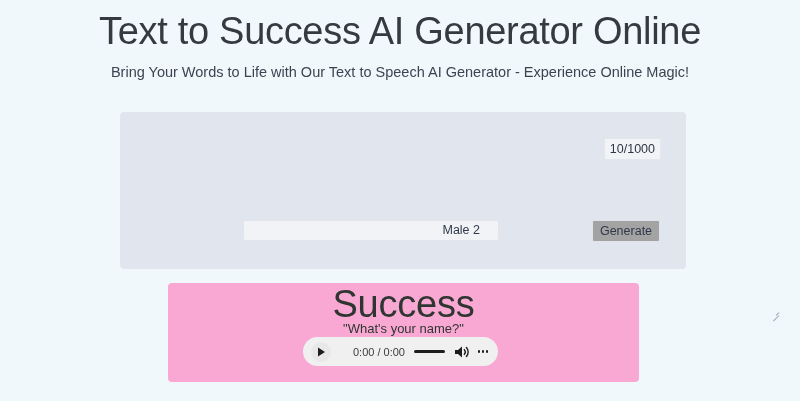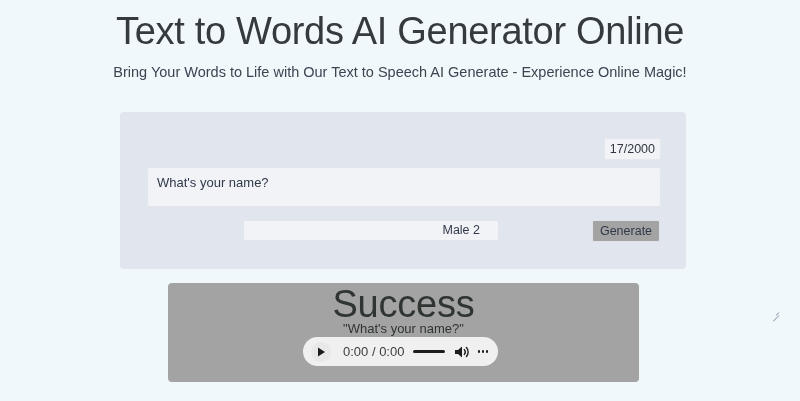--- a/index.html
+++ b/index.html
@@ -147,21 +147,21 @@
     line-height: 20px;
   }
 
   
   .success-panel {
     position: absolute;
     left: 168px;
     top: 283px;
     width: 471px;
     height: 99px;
-    background: #a3a3a3;
+    background: #f9a8d4;
     border-radius: 4px;
     text-align: center;
     box-sizing: border-box;
   }
   .success-title {
     font-size: 38px;
     font-weight: 400;
     color: #2f3531;
     margin: 0;
     padding-top: 2px;
@@ -199,23 +199,23 @@
     align-items: center;
     justify-content: center;
     border: none;
     padding: 0;
     cursor: pointer;
     flex: 0 0 auto;
   }
   .play-button svg { display: block; }
   .time-display {
     font-family: "Liberation Sans", sans-serif;
-    font-size: 13px;
+    font-size: 11px;
     color: #3c3c3c;
-    margin-left: 12px;
+    margin-left: 22px;
     white-space: nowrap;
     flex: 0 0 auto;
   }
   .progress-track {
     flex: 1 1 auto;
     height: 3px;
     background: #1d1d1d;
     border-radius: 2px;
     margin: 0 9px 0 9px;
     cursor: pointer;
@@ -239,31 +239,30 @@
     height: 2.5px;
     background: #1d1d1d;
     border-radius: 50%;
     margin: 1.2px auto;
   }
 </style>
 </head>
 <body>
 
 <div class="header">
-  <h1 class="page-title">Text to Words AI Generator Online</h1>
-  <p class="page-subtitle">Bring Your Words to Life with Our Text to Speech AI Generate - Experience Online Magic!</p>
+  <h1 class="page-title">Text to Success AI Generator Online</h1>
+  <p class="page-subtitle">Bring Your Words to Life with Our Text to Speech AI Generator - Experience Online Magic!</p>
 </div>
 
 <div class="generator-panel">
 
   <div class="counter-row">
-    <span class="char-counter">17/2000</span>
+    <span class="char-counter">10/1000</span>
   </div>
 
-  <textarea class="text-input" placeholder="Enter your text here" style="">What's your name?</textarea>
 
   <div class="resize-grip">
     <i></i>
       <i></i>
   </div>
 
   <select class="voice-select">
     <option>Male 2</option>
   </select>
   <span class="select-arrow">

